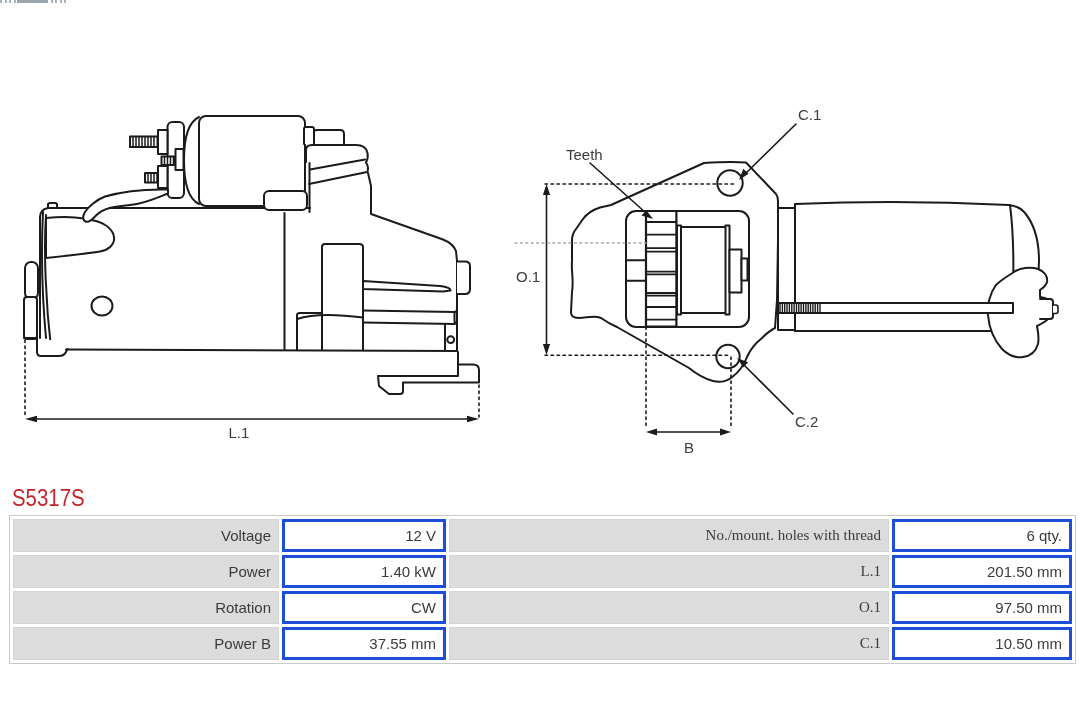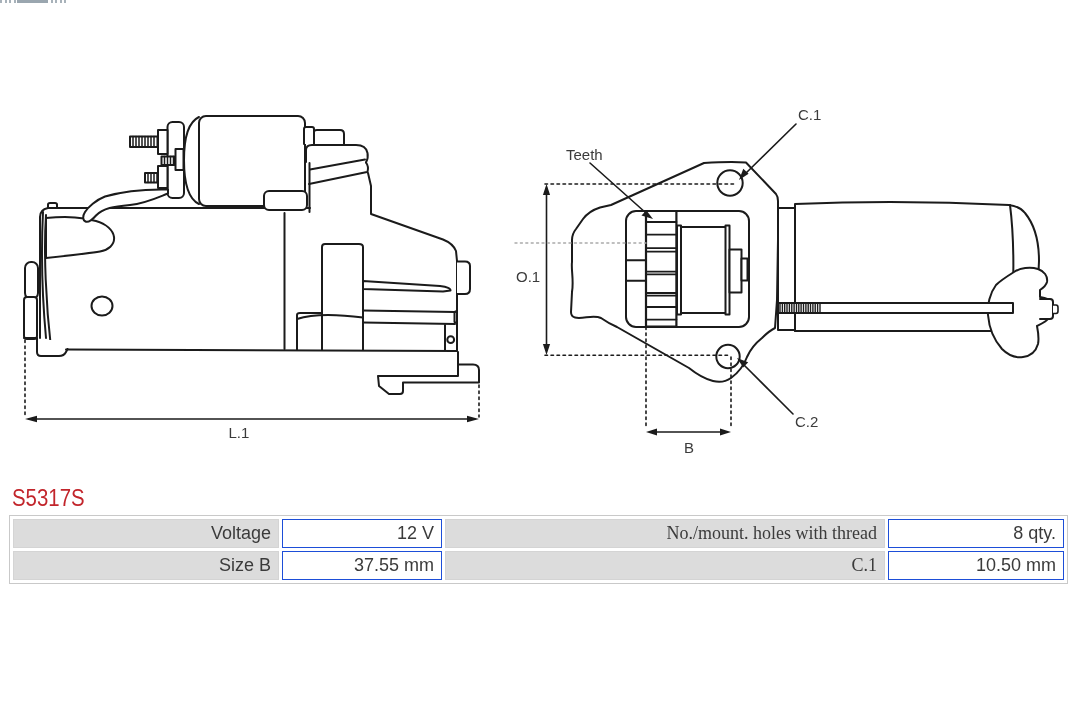--- a/index.html
+++ b/index.html
@@ -5,24 +5,24 @@
 html,body{margin:0;padding:0;background:#ffffff;width:1080px;height:720px;overflow:hidden;}
 body{font-family:"Liberation Sans", sans-serif;position:relative;}
 #topdots{position:absolute;left:0;top:0;width:66px;height:2.5px;
 background:repeating-linear-gradient(90deg,#a8b2ba 0,#a8b2ba 2px,#ffffff 2px,#ffffff 4.6px);}
 #topsolid{position:absolute;left:17px;top:0;width:31px;height:2.5px;background:#9aa6af;}
 #art{position:absolute;left:0;top:0;}
 #pn{position:absolute;left:12px;top:484px;color:#c2252b;font-size:24px;
 transform:scaleX(0.85);transform-origin:0 0;letter-spacing:0px;}
 table.spec{position:absolute;left:9px;top:515px;border-collapse:separate;border-spacing:3px;
 border:1px solid #c9c9c9;}
-table.spec td{height:27px;font-size:18px;color:#3b3b3b;text-align:right;
+table.spec td{height:27px;font-size:15px;color:#3b3b3b;text-align:right;
 padding:0 7px 0 0;vertical-align:middle;}
 td.l{background:#dcdcdc;border:1px solid #d4d4d4;}
-td.v{background:#ffffff;border:1px solid #1d4ed8;}
+td.v{background:#ffffff;border:3px solid #1d4ed8;}
 td.w1{width:257px;} td.w2{width:151px;} td.w3{width:431px;font-family:Liberation Serif, serif;} td.w4{width:167px;}
 </style>
 </head>
 <body>
 <div id="topdots"></div>
 <div id="topsolid"></div>
 <svg id="art" width="1080" height="470" viewBox="0 0 1080 470" fill="none" stroke="none">
 <g id="left" stroke="#1b1b1b" stroke-width="2" fill="none" stroke-linecap="round" stroke-linejoin="round">
 
   <path d="M40,208 L457,208 L457,351 L40,351 Z" fill="#ffffff" stroke="none"></path>
@@ -194,22 +194,34 @@
 </g>
 
 </svg>
 <div id="pn">S5317S</div>
 <table class="spec">
 <tbody>
       <tr>
         <td class="l w1">Voltage</td>
         <td class="v w2">12 V</td>
         <td class="l w3">No./mount. holes with thread</td>
-        <td class="v w4">8 qty.</td>
+        <td class="v w4">6 qty.</td>
       </tr>
 <tr>
-        <td class="l w1">Size B</td>
+        <td class="l w1">Power</td>
+        <td class="v w2">1.40 kW</td>
+        <td class="l w3">L.1</td>
+        <td class="v w4">201.50 mm</td>
+      </tr>
+<tr>
+        <td class="l w1">Rotation</td>
+        <td class="v w2">CW</td>
+        <td class="l w3">O.1</td>
+        <td class="v w4">97.50 mm</td>
+      </tr>
+<tr>
+        <td class="l w1">Power B</td>
         <td class="v w2">37.55 mm</td>
         <td class="l w3">C.1</td>
         <td class="v w4">10.50 mm</td>
       </tr>
 </tbody>
   </table>
 
 </body></html>

